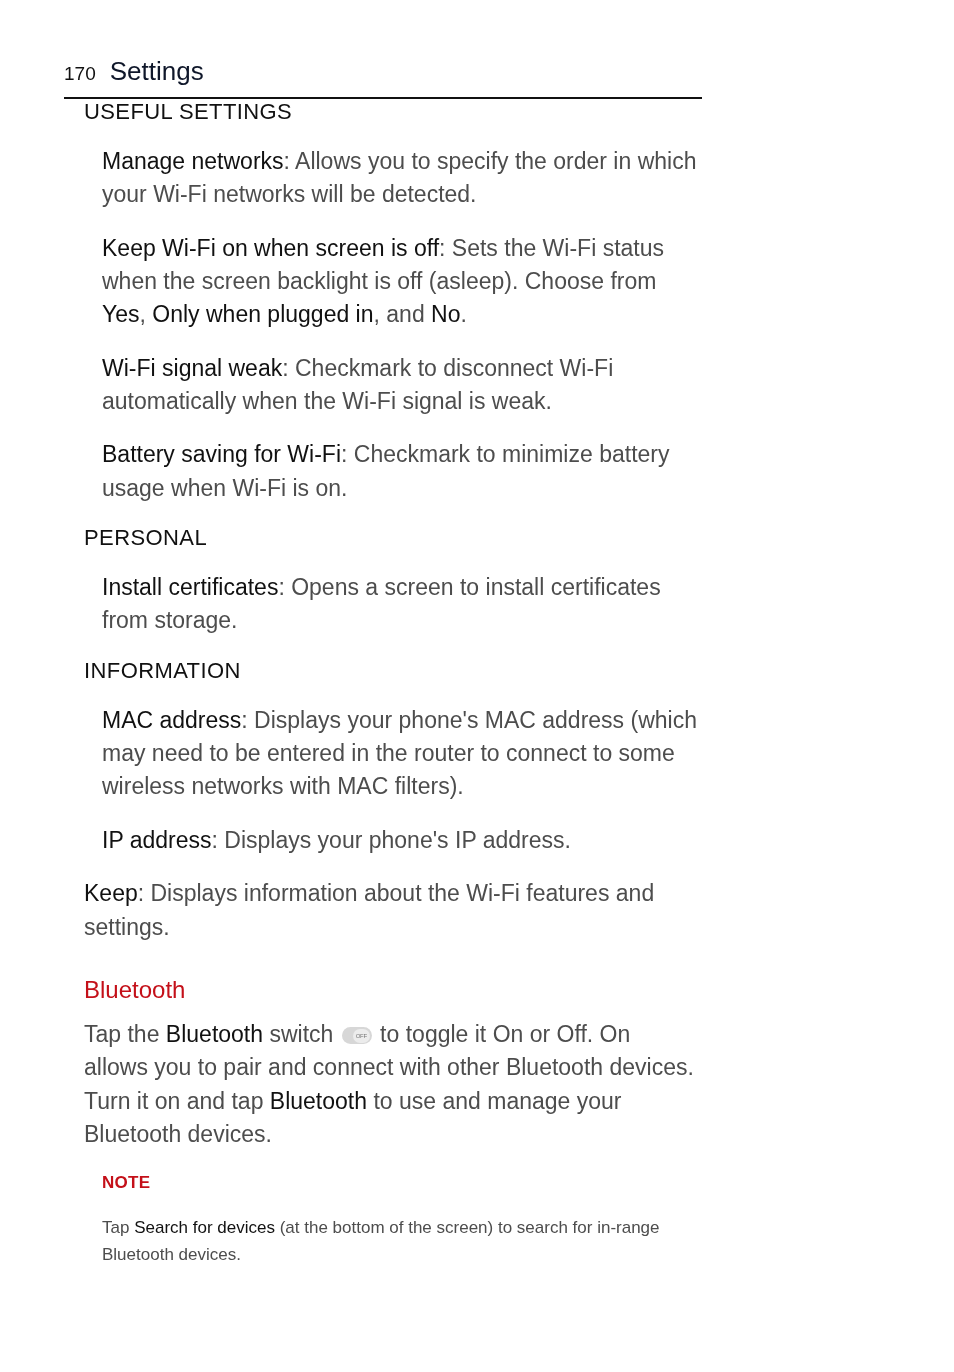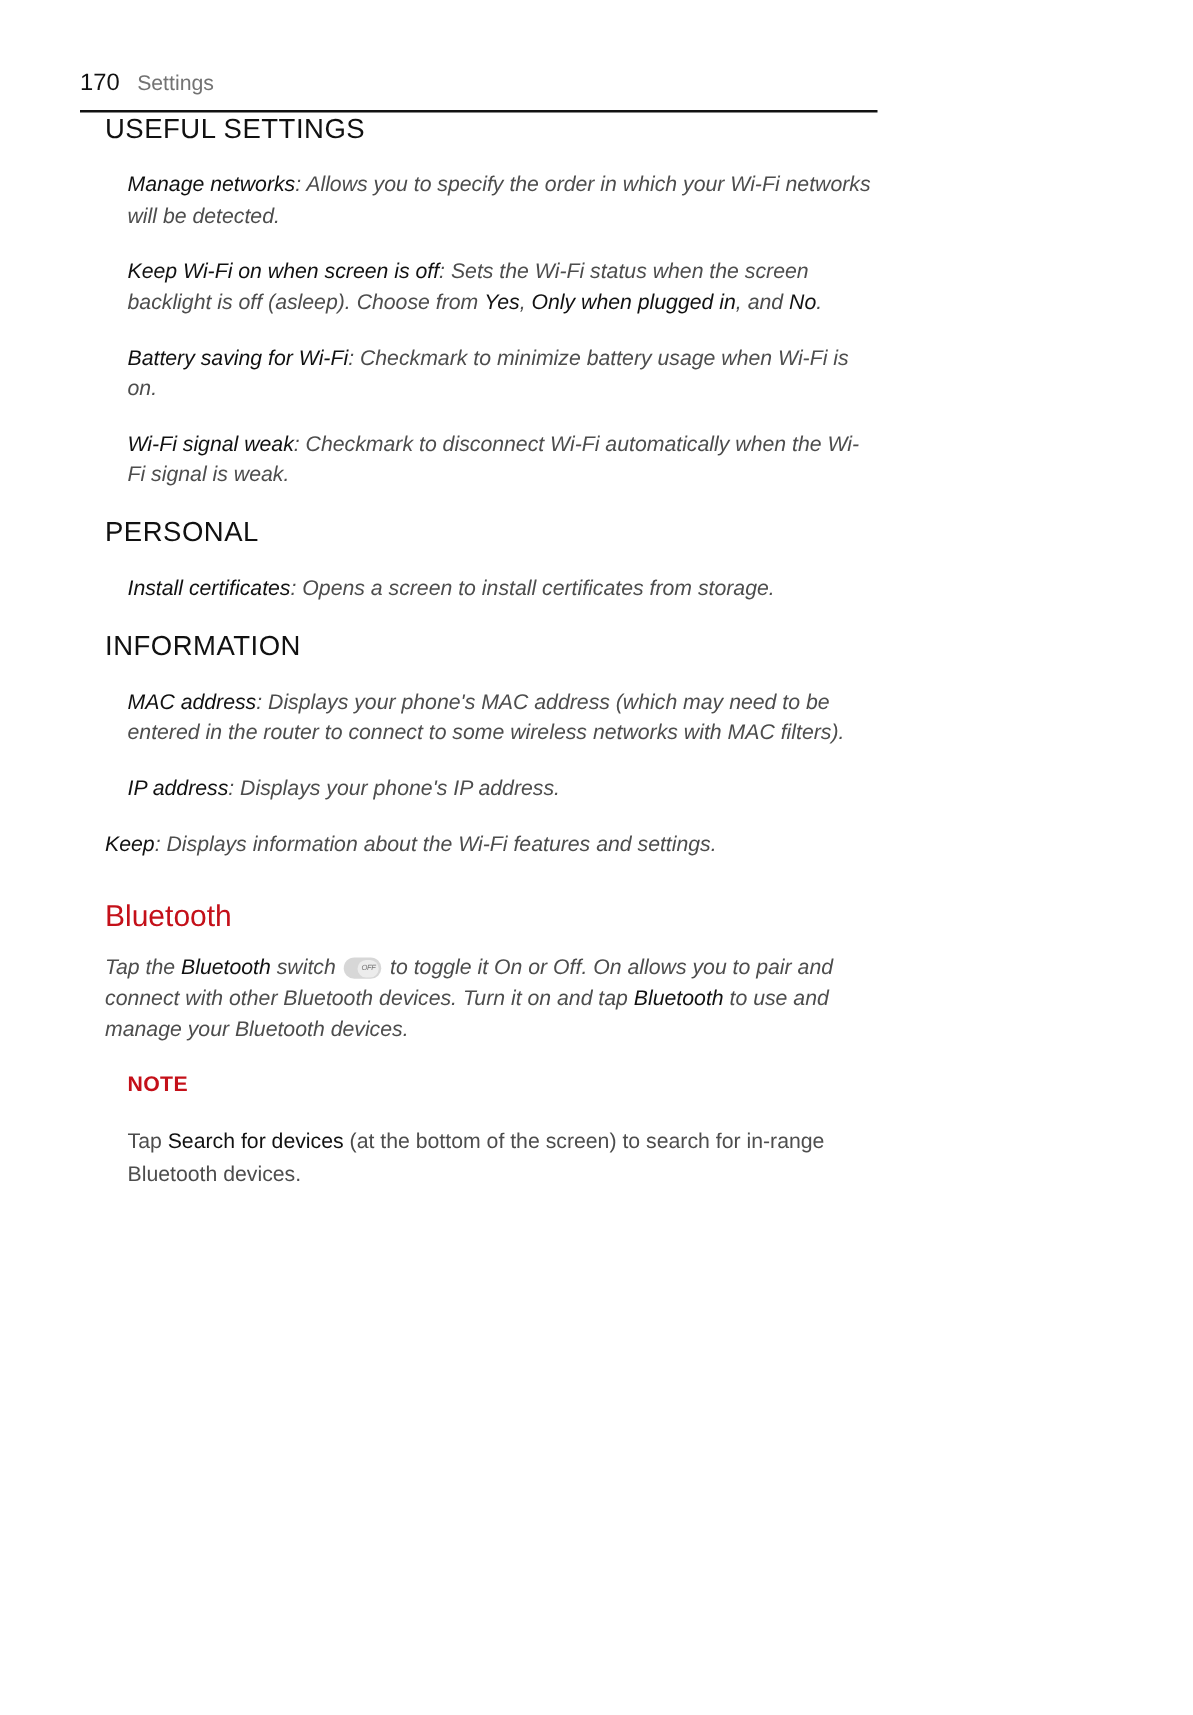--- a/index.html
+++ b/index.html
@@ -21,23 +21,23 @@
     align-items: baseline;
     gap: 14px;
     margin-bottom: 10px;
   }
   .page-num {
     font-size: 19px;
     font-weight: 400;
     color: #111;
   }
   .header-title {
-    font-size: 17px;
+    font-size: 26px;
     font-weight: 300;
-    color: #737373;
+    color: #0f172a;
     text-align: right;
   }
   .rule {
     border-top: 2px solid #111;
     width: 100%;
     margin-left: 0;
   }
   .body {
     padding-left: 20px;
     padding-right: 4px;
@@ -46,25 +46,24 @@
     font-size: 22px;
     color: #111;
     font-weight: 300;
     letter-spacing: 0.4px;
     margin-bottom: 4px;
   }
   .sec-heading.tight {
     margin-top: 20px;
   }
   .para {
-    font-size: 17px;
+    font-size: 23px;
     line-height: 1.45;
     margin-top: 20px;
     padding-left: 18px;
-    font-style: italic;
   }
   .para.noindent {
     padding-left: 0;
   }
   .b {
     font-weight: 400;
     color: #111;
   }
   .h3 {
     font-size: 24px;
@@ -142,25 +141,25 @@
       <span class="b">Manage networks</span><span>: Allows you to specify the order in which your Wi-Fi networks will be detected.</span>
     </div>
 
 
     <div class="para">
       <span class="b">Keep Wi-Fi on when screen is off</span><span>: Sets the Wi-Fi status when the screen backlight is off (asleep). Choose from </span><span class="b">Yes</span><span>, </span><span class="b">Only when plugged in</span><span>, and </span><span class="b">No</span><span>.</span>
     </div>
 
 
     <div class="para">
-      <span class="b">Battery saving for Wi-Fi</span><span>: Checkmark to minimize battery usage when Wi-Fi is on.</span>
+      <span class="b">Wi-Fi signal weak</span><span>: Checkmark to disconnect Wi-Fi automatically when the Wi-Fi signal is weak.</span>
     </div>
 
     <div class="para">
-      <span class="b">Wi-Fi signal weak</span><span>: Checkmark to disconnect Wi-Fi automatically when the Wi-Fi signal is weak.</span>
+      <span class="b">Battery saving for Wi-Fi</span><span>: Checkmark to minimize battery usage when Wi-Fi is on.</span>
     </div>
 
     <div class="sec-heading tight">PERSONAL</div>
 
     <div class="para">
       <span class="b">Install certificates</span><span>: Opens a screen to install certificates from storage.</span>
     </div>
 
     <div class="sec-heading tight">INFORMATION</div>
 

